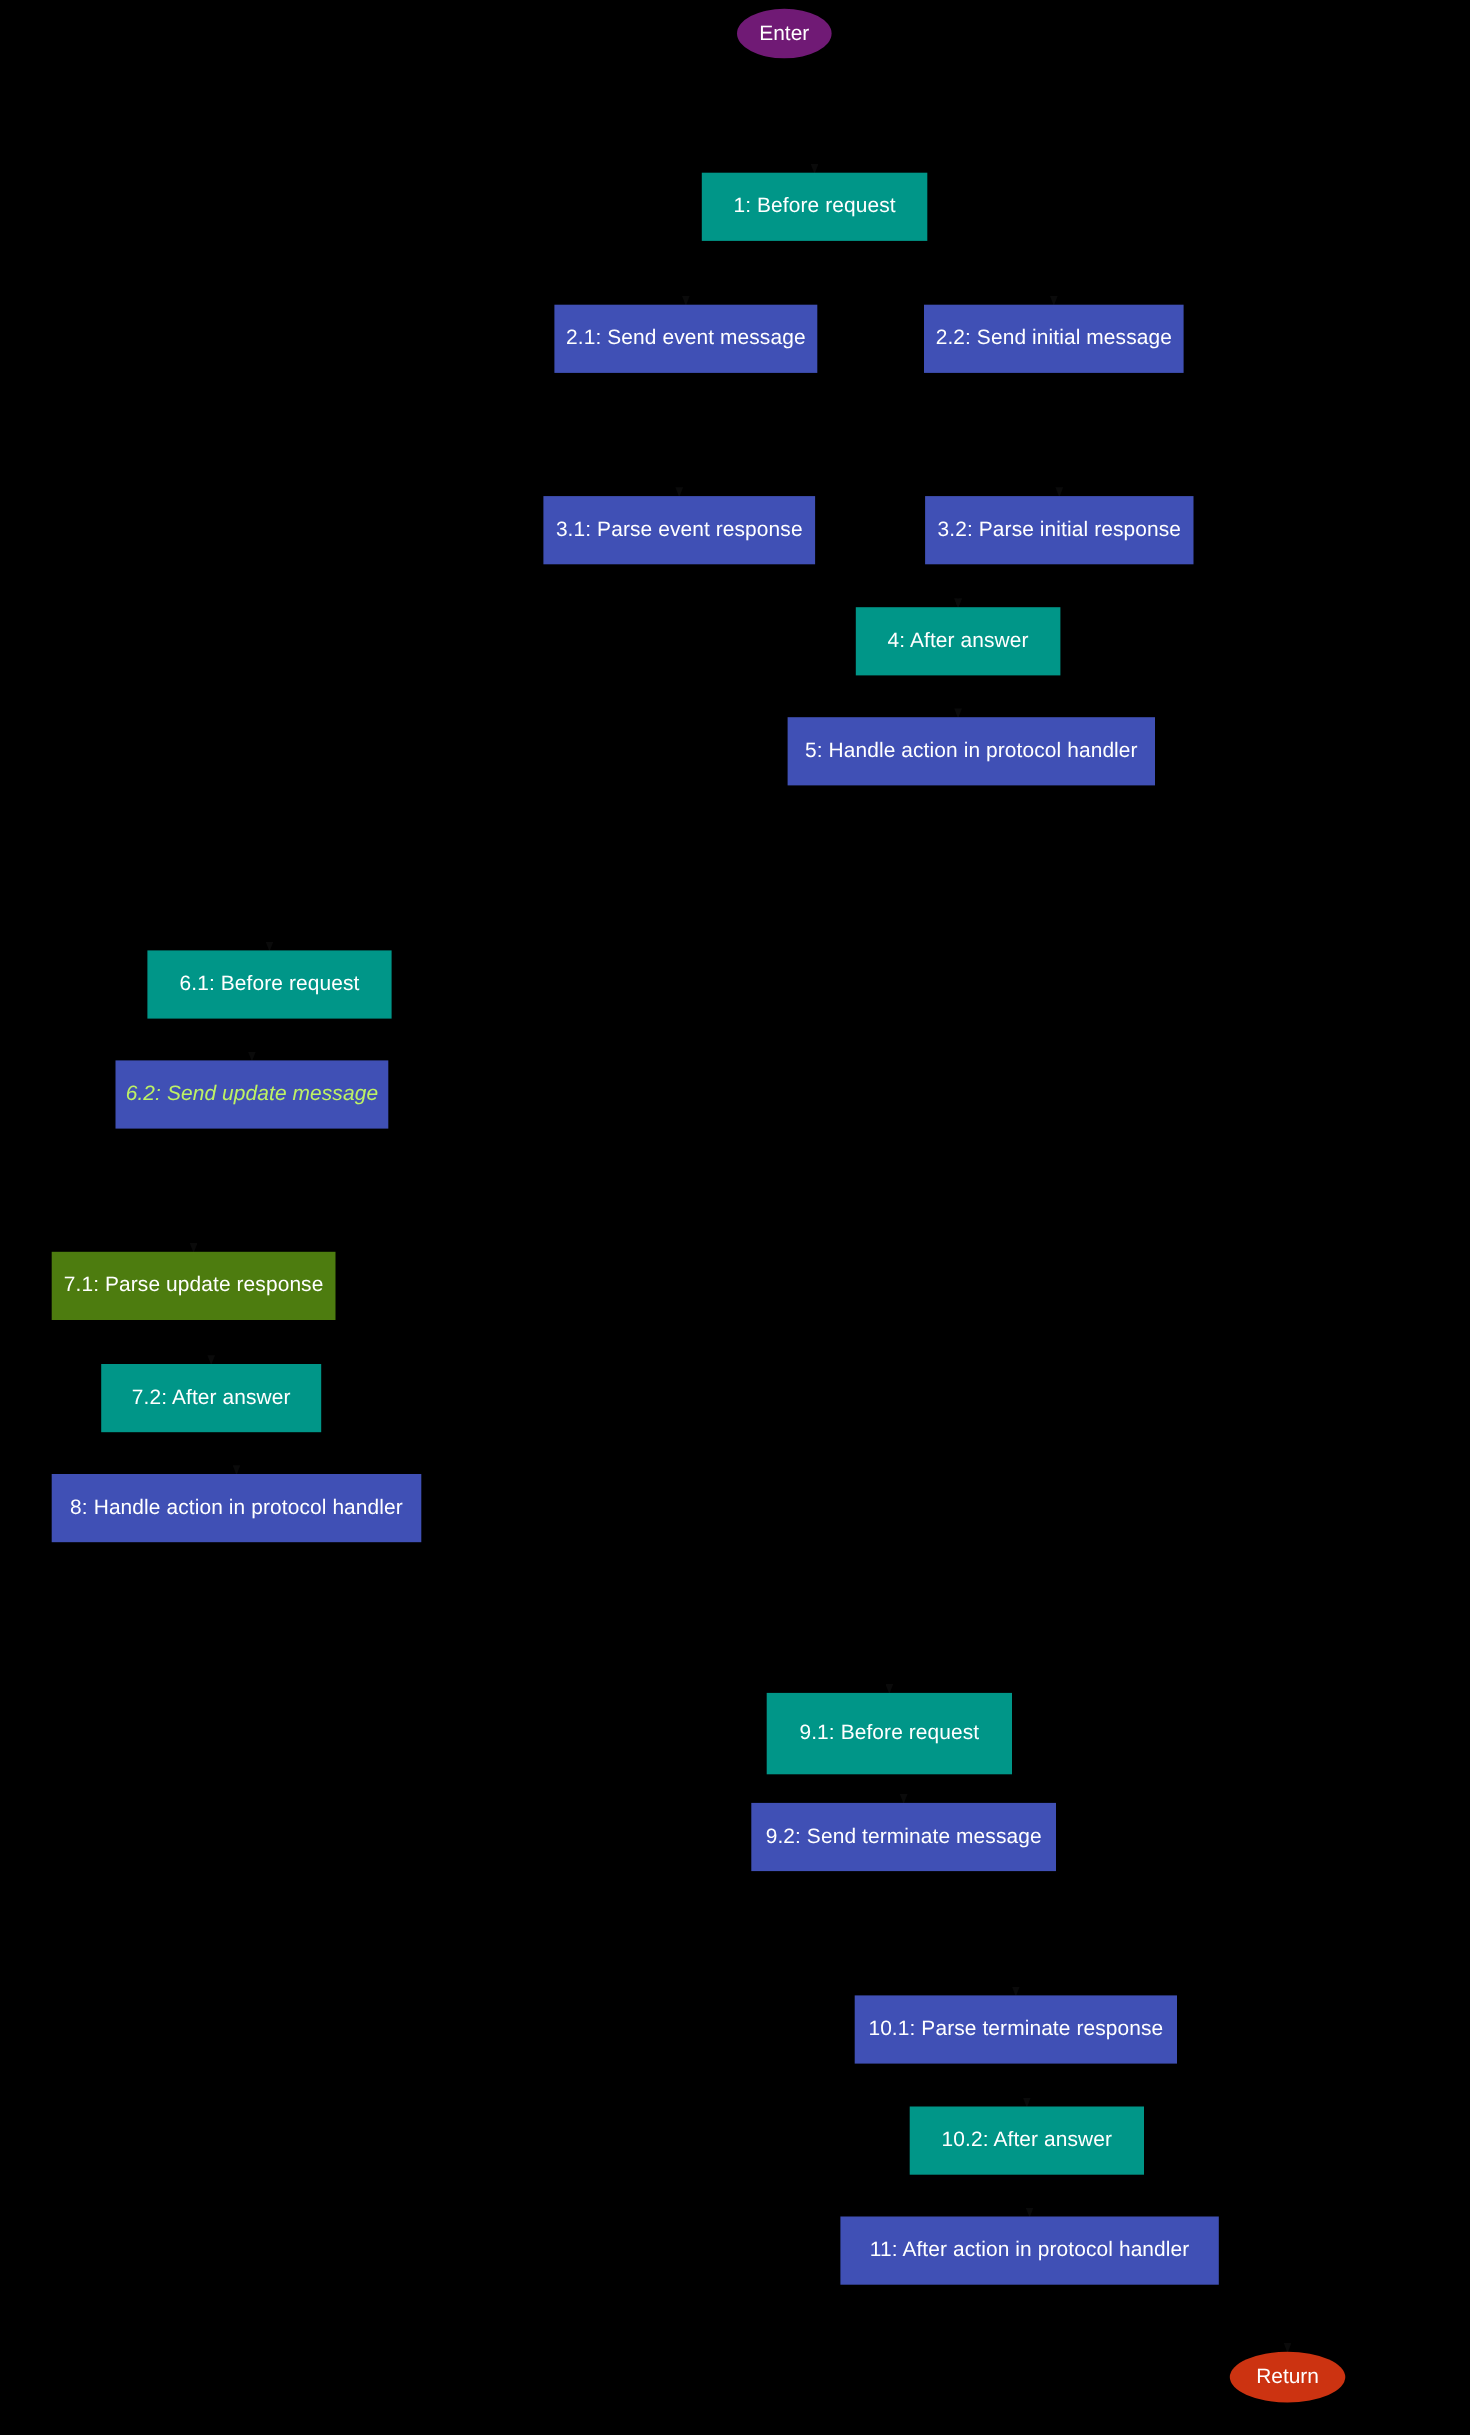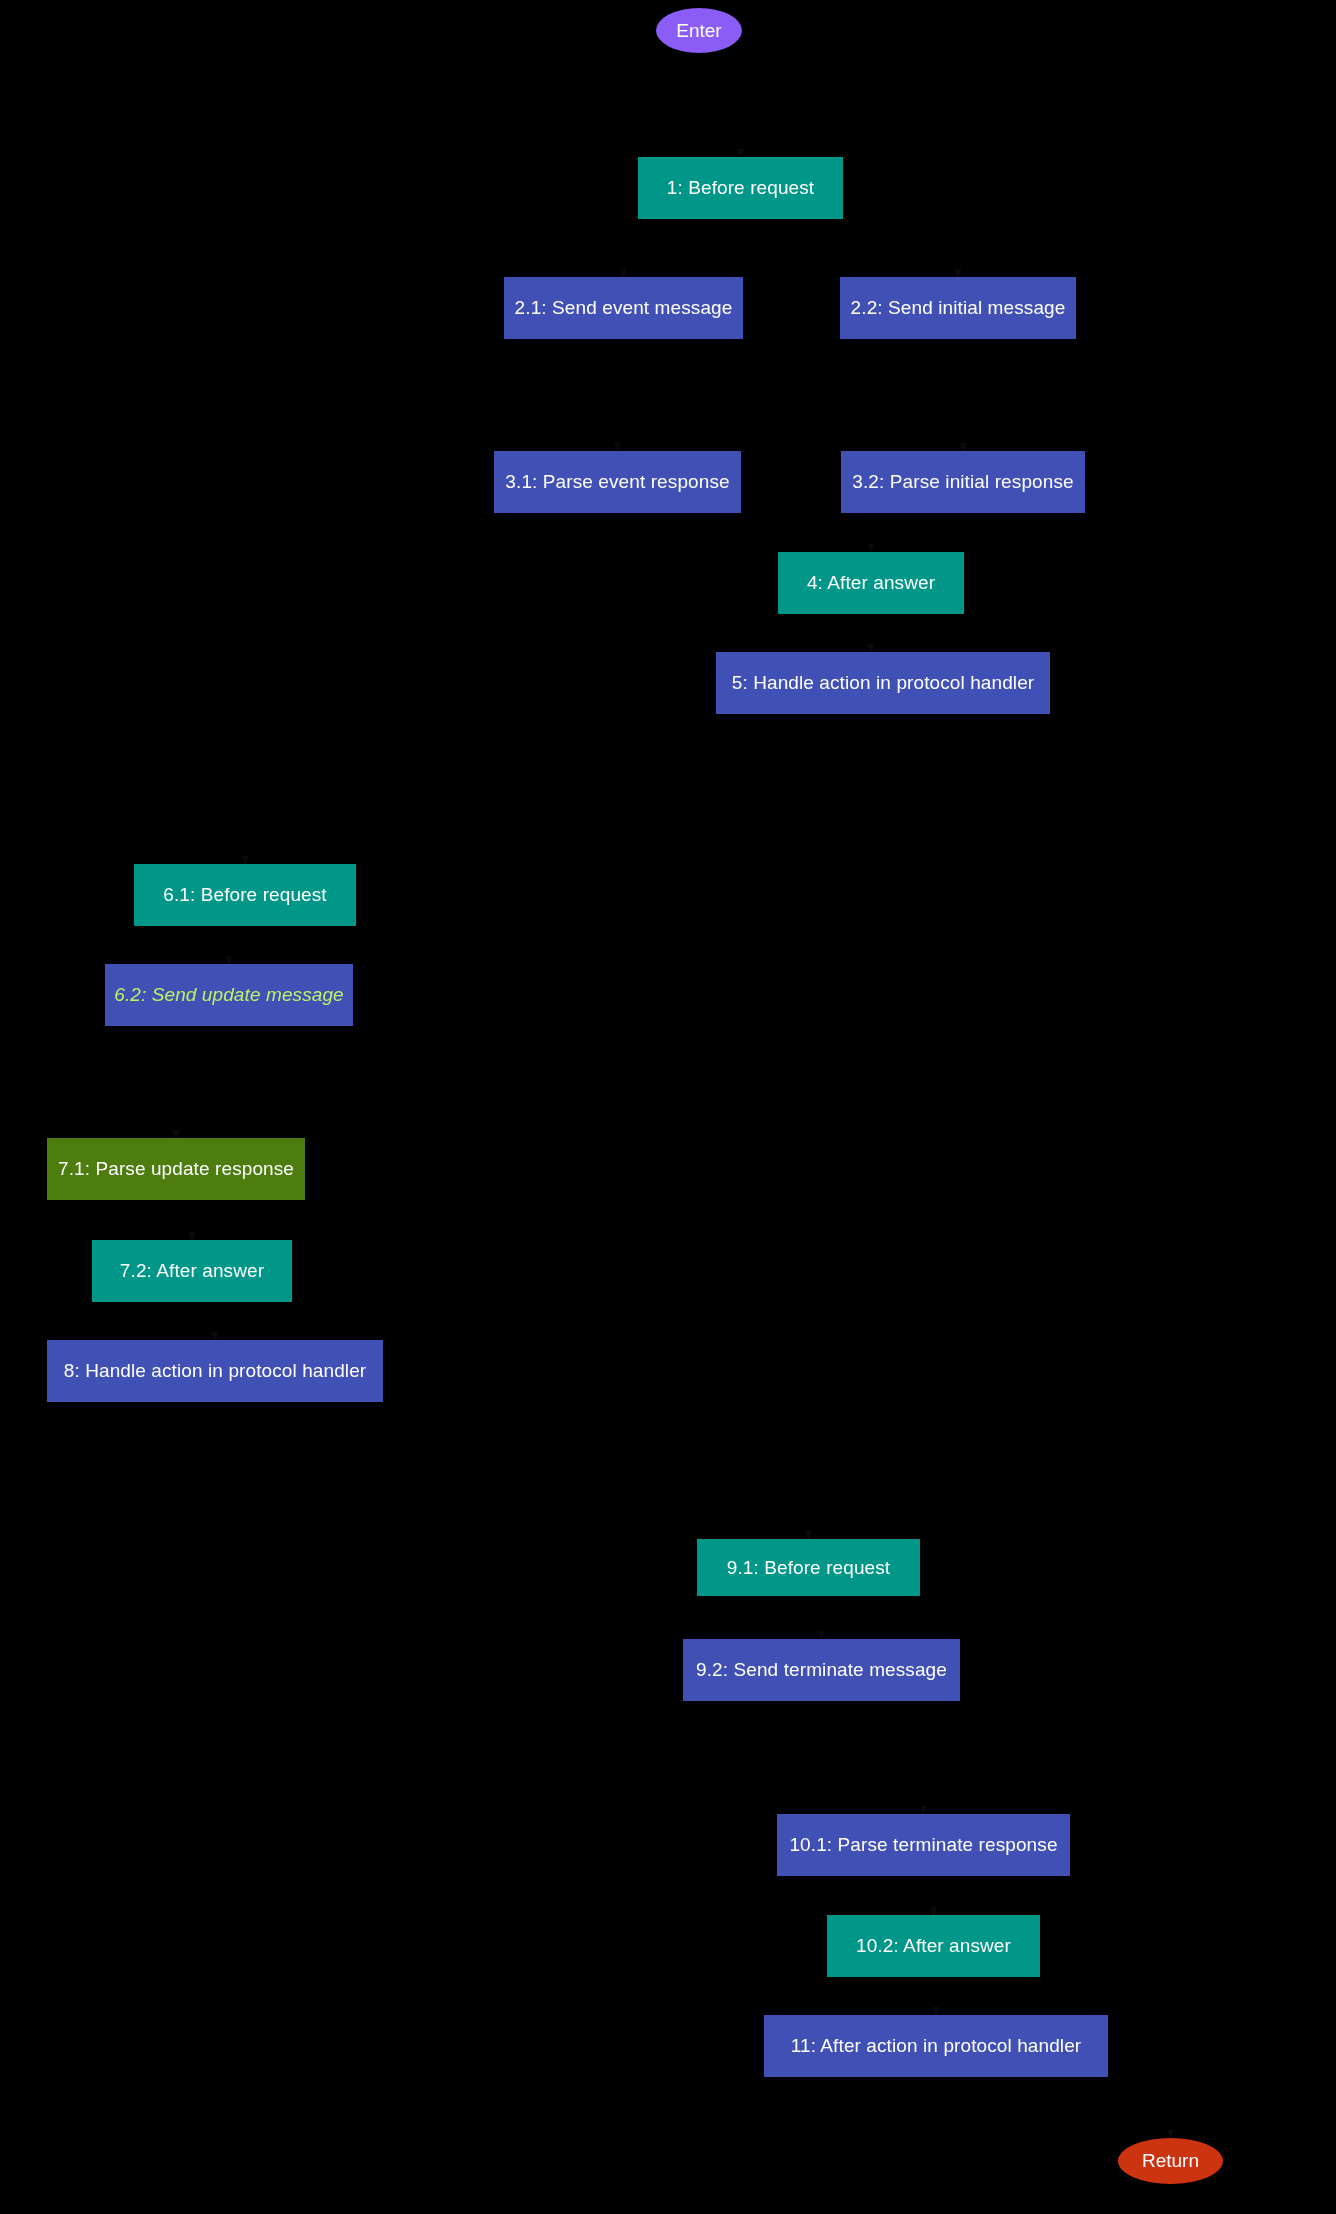--- a/index.html
+++ b/index.html
@@ -73,21 +73,21 @@
         <path d="M192 1302 L192 1321 L215 1321 L215 1340" fill="none" stroke="#000000" stroke-width="1.6" marker-end="url(#arrowhead)"></path>
         <path d="M215 1402 L215 1470.5 L808.5 1470.5 L808.5 1539" fill="none" stroke="#000000" stroke-width="1.6" marker-end="url(#arrowhead)"></path>
         <path d="M808.5 1601 L808.5 1620 L821.5 1620 L821.5 1639" fill="none" stroke="#000000" stroke-width="1.6" marker-end="url(#arrowhead)"></path>
         <path d="M821.5 1701 L821.5 1757.5 L923.5 1757.5 L923.5 1814" fill="none" stroke="#000000" stroke-width="1.6" marker-end="url(#arrowhead)"></path>
         <path d="M923.5 1876 L923.5 1895.5 L933.5 1895.5 L933.5 1915" fill="none" stroke="#000000" stroke-width="1.6" marker-end="url(#arrowhead)"></path>
         <path d="M933.5 1977 L933.5 1996 L936 1996 L936 2015" fill="none" stroke="#000000" stroke-width="1.6" marker-end="url(#arrowhead)"></path>
         <path d="M936 2077 L936 2107.5 L1170.5 2107.5 L1170.5 2138" fill="none" stroke="#000000" stroke-width="1.6" marker-end="url(#arrowhead)"></path>
       </g>
   </svg>
   <div id="node-group">
-      <div class="node node-terminal" style="left: 656px; top: 8px; width: 86px; height: 45px; background: #8b5cf6; color: rgb(255, 255, 255); justify-content: center;">
+      <div class="node node-terminal" style="left: 670px; top: 8px; width: 86px; height: 45px; background: #701a75; color: rgb(255, 255, 255); justify-content: center;">
         <span>Enter</span>
       </div>
       <div class="node node-box" style="left: 638px; top: 157px; width: 205px; height: 62px; background: rgb(0, 150, 136); color: rgb(255, 255, 255);">
         <span>1: Before request</span>
       </div>
       <div class="node node-box" style="left: 504px; top: 277px; width: 239px; height: 62px; background: rgb(64, 80, 181); color: rgb(255, 255, 255);">
         <span>2.1: Send event message</span>
       </div>
       <div class="node node-box" style="left: 840px; top: 277px; width: 236px; height: 62px; background: rgb(64, 80, 181); color: rgb(255, 255, 255);">
         <span>2.2: Send initial message</span>
@@ -112,21 +112,21 @@
       </div>
       <div class="node node-box" style="left: 47px; top: 1138px; width: 258px; height: 62px; background: #4d7c0f; color: rgb(255, 255, 255);">
         <span>7.1: Parse update response</span>
       </div>
       <div class="node node-box" style="left: 92px; top: 1240px; width: 200px; height: 62px; background: rgb(0, 150, 136); color: rgb(255, 255, 255);">
         <span>7.2: After answer</span>
       </div>
       <div class="node node-box" style="left: 47px; top: 1340px; width: 336px; height: 62px; background: rgb(64, 80, 181); color: rgb(255, 255, 255);">
         <span>8: Handle action in protocol handler</span>
       </div>
-      <div class="node node-box" style="left: 697px; top: 1539px; width: 223px; height: 57px; background: rgb(0, 150, 136); color: rgb(255, 255, 255);">
+      <div class="node node-box" style="left: 697px; top: 1539px; width: 223px; height: 74px; background: rgb(0, 150, 136); color: rgb(255, 255, 255);">
         <span>9.1: Before request</span>
       </div>
       <div class="node node-box" style="left: 683px; top: 1639px; width: 277px; height: 62px; background: rgb(64, 80, 181); color: rgb(255, 255, 255);">
         <span>9.2: Send terminate message</span>
       </div>
       <div class="node node-box" style="left: 777px; top: 1814px; width: 293px; height: 62px; background: rgb(64, 80, 181); color: rgb(255, 255, 255);">
         <span>10.1: Parse terminate response</span>
       </div>
       <div class="node node-box" style="left: 827px; top: 1915px; width: 213px; height: 62px; background: rgb(0, 150, 136); color: rgb(255, 255, 255);">
         <span>10.2: After answer</span>

